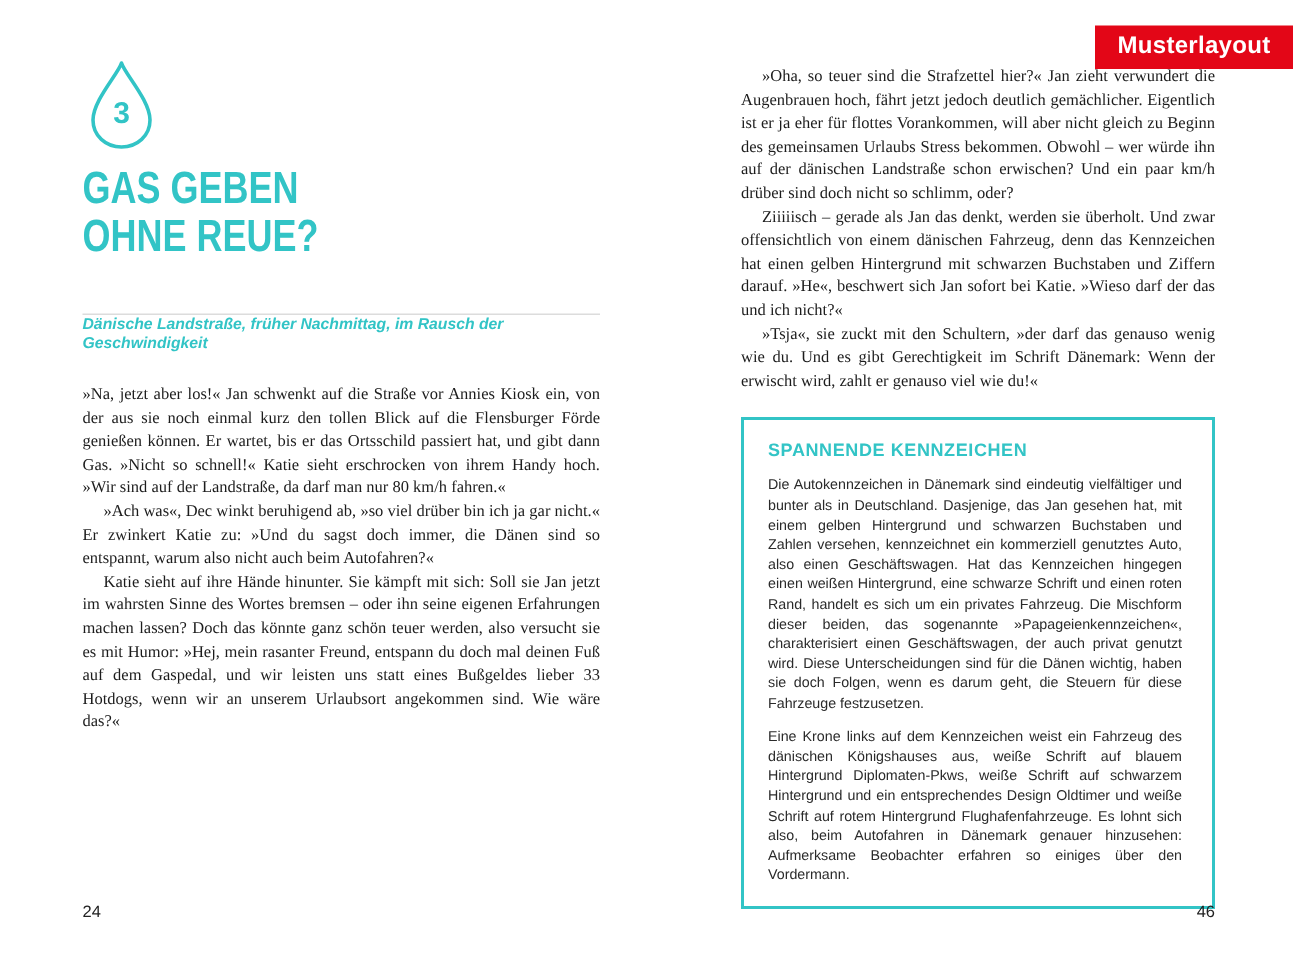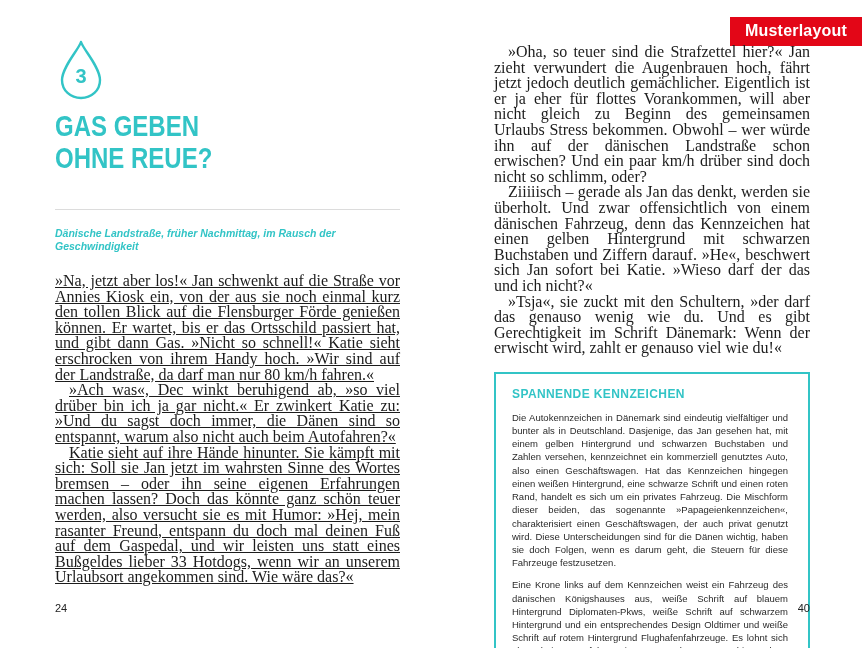--- a/index.html
+++ b/index.html
@@ -40,32 +40,31 @@
 
   .chapter-subtitle {
     margin-top:22px; width:230px;
     font:400 15px/20px "Liberation Sans", sans-serif;
     color:var(--accent,#32c4c6);
   }
 
   .rule { margin-top:35px; border:none; border-top:1px solid #dcdcdc; width:100%; }
 
   .scene-line {
-    margin-top:17px;
     font:italic 700 10.5px/13px "Liberation Sans", sans-serif;
     color:var(--accent,#32c4c6);
   }
 
   .body {
     font-family:"Liberation Serif", serif;
-    font-size:16px; line-height:15.6px;
+    font-size:11px; line-height:15.6px;
     color:var(--text,#1c1c1c);
     text-align:justify; hyphens:auto; -webkit-hyphens:auto;
   }
-  .page-left .body { margin-top:20px;text-decoration:underline; }
+  .page-left .body { margin-top:20px; }
   .body p + p { text-indent:14px; }
   .indent-all p { text-indent:14px; }
 
   .info-box {
     margin-top:16px;
     border:2px solid var(--accent,#32c4c6);
     padding:13px 20px 14px 16px;
     background:#ffffff;
   }
   .info-box-heading {
@@ -130,15 +129,15 @@
 
     <aside class="info-box">
       <h3 class="info-box-heading">SPANNENDE KENNZEICHEN</h3>
       <p class="info-p">Die Autokennzeichen in Dänemark sind eindeutig vielfältiger und bunter als in Deutschland. Dasjenige, das Jan gesehen hat, mit einem gelben Hintergrund und schwarzen Buchstaben und Zahlen versehen, kennzeichnet ein kommerziell genutztes Auto, also einen Geschäftswagen. Hat das Kennzeichen hingegen einen weißen Hintergrund, eine schwarze Schrift und einen roten Rand, handelt es sich um ein privates Fahrzeug. Die Mischform dieser beiden, das sogenannte »Papageienkennzeichen«, charakterisiert einen Geschäftswagen, der auch privat genutzt wird. Diese Unterscheidungen sind für die Dänen wichtig, haben sie doch Folgen, wenn es darum geht, die Steuern für diese Fahrzeuge festzusetzen.</p>
       <p class="info-p">Eine Krone links auf dem Kennzeichen weist ein Fahrzeug des dänischen Königshauses aus, weiße Schrift auf blauem Hintergrund Diplomaten-Pkws, weiße Schrift auf schwarzem Hintergrund und ein entsprechendes Design Oldtimer und weiße Schrift auf rotem Hintergrund Flughafenfahrzeuge. Es lohnt sich also, beim Autofahren in Dänemark genauer hinzusehen: Aufmerksame Beobachter erfahren so einiges über den Vordermann.</p>
     </aside>
 
   </section>
 
   <div class="pagenum pagenum-left">24</div>
-  <div class="pagenum pagenum-right">40</div>
+  <div class="pagenum pagenum-right">46</div>
 
 </div>
 
 </body></html>

